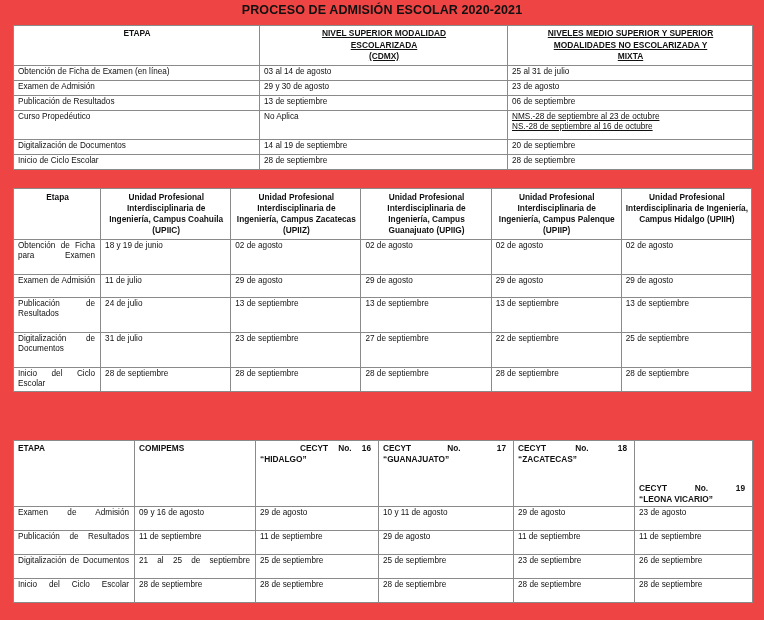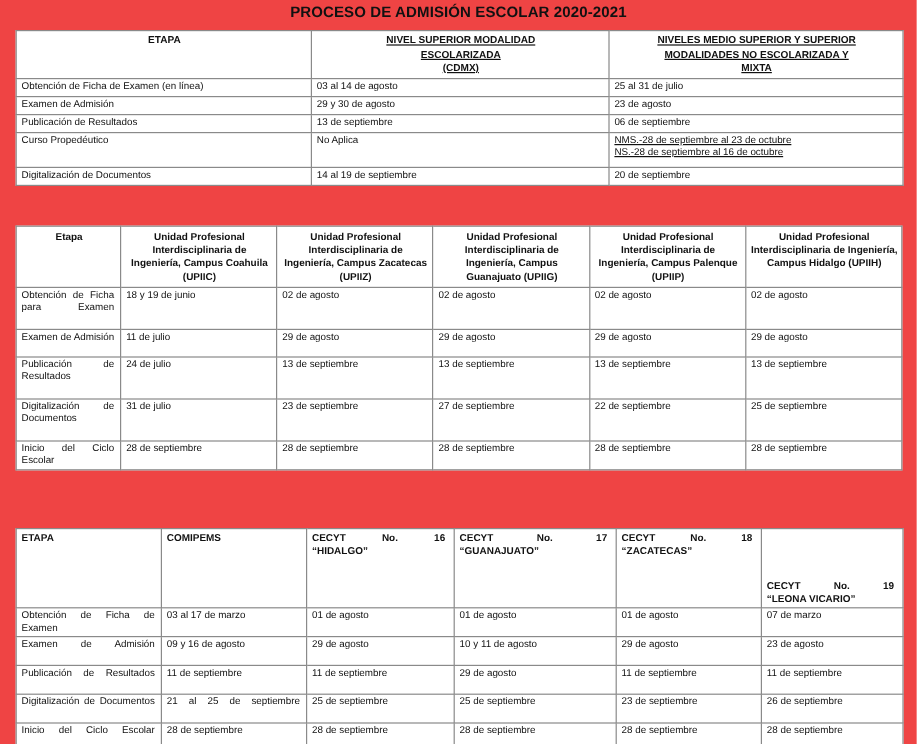--- a/index.html
+++ b/index.html
@@ -185,20 +185,25 @@
         <td class="tall">
           <span class="line2">NMS.-28 de septiembre al 23 de octubre</span>
           <span class="line2">NS.-28 de septiembre al 16 de octubre</span>
         </td>
       </tr>
       <tr>
         <td>Digitalización de Documentos</td>
         <td>14 al 19 de septiembre</td>
         <td>20 de septiembre</td>
       </tr>
+      <tr>
+        <td>Inicio de Ciclo Escolar</td>
+        <td>28 de septiembre</td>
+        <td>28 de septiembre</td>
+      </tr>
     </tbody>
   </table>
 
   <table class="t" id="table2">
     <colgroup>
       <col class="c0">
         <col class="cX">
         <col class="cX">
         <col class="cX">
         <col class="cX">
@@ -296,46 +301,38 @@
     </colgroup>
     <thead>
       <tr>
         <th>
           <span class="line2">ETAPA</span>
         </th>
         <th>
           <span class="line2">COMIPEMS</span>
         </th>
         <th>
-          <span class="line2 justify-hdr" style="display: block; text-align: justify; text-align-last: justify; padding-right: 4px;">CECYT No. 16</span>
+          <span class="line2 justify-hdr" style="display: block; text-align: justify; text-align-last: justify; padding-right: 4px; margin-left: 40px;">CECYT No. 16</span>
           <span class="line2">“HIDALGO”</span>
         </th>
         <th>
           <span class="line2 justify-hdr" style="display: block; text-align: justify; text-align-last: justify; padding-right: 4px;">CECYT No. 17</span>
           <span class="line2">“GUANAJUATO”</span>
         </th>
         <th>
           <span class="line2 justify-hdr" style="display: block; text-align: justify; text-align-last: justify; padding-right: 4px;">CECYT No. 18</span>
           <span class="line2">“ZACATECAS”</span>
         </th>
         <th>
           <span class="line2 justify-hdr" style="display: block; text-align: justify; text-align-last: justify; padding-right: 4px; margin-top: 40px;">CECYT No. 19</span>
           <span class="line2">“LEONA VICARIO”</span>
         </th>
       </tr>
     </thead>
     <tbody>
-      <tr class="r2">
-        <td class="etapa">Obtención de Ficha de Examen</td>
-        <td>03 al 17 de marzo</td>
-        <td>01 de agosto</td>
-        <td>01 de agosto</td>
-        <td>01 de agosto</td>
-        <td>07 de marzo</td>
-      </tr>
       <tr class="r2">
         <td class="etapa">Examen de Admisión</td>
         <td>09 y 16 de agosto</td>
         <td>29 de agosto</td>
         <td>10 y 11 de agosto</td>
         <td>29 de agosto</td>
         <td>23 de agosto</td>
       </tr>
       <tr class="r2">
         <td class="etapa">Publicación de Resultados</td>

